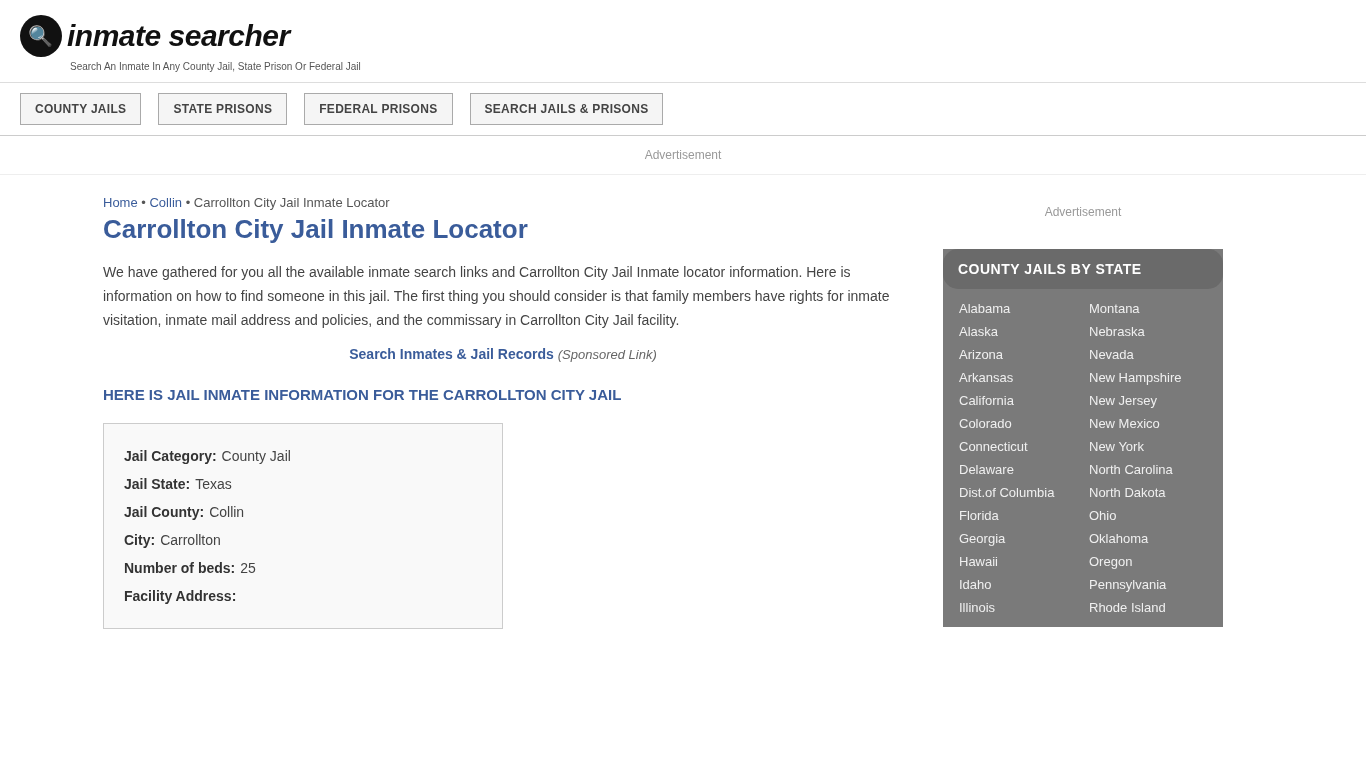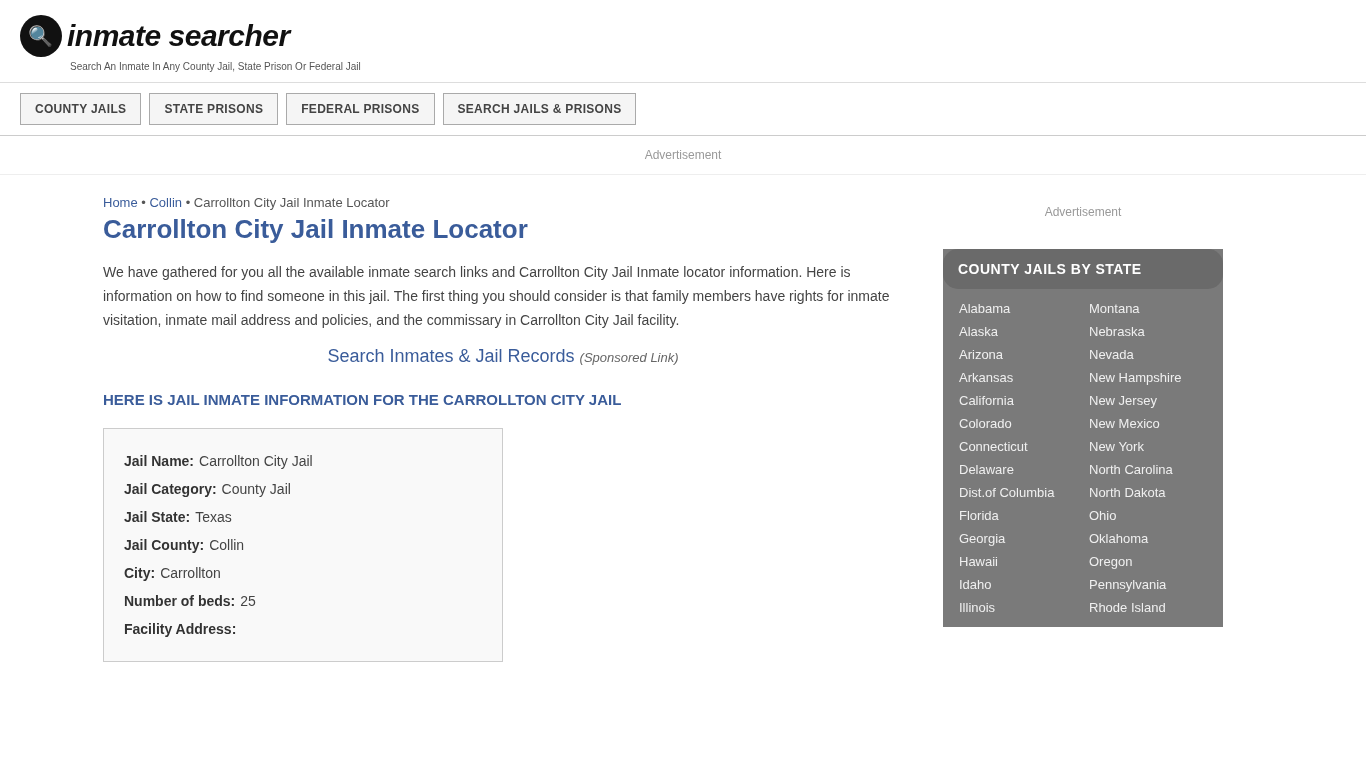--- a/index.html
+++ b/index.html
@@ -11,21 +11,21 @@
     #logo-icon {
       width: 42px; height: 42px; border-radius: 50%; background: #111;
       display: flex; align-items: center; justify-content: center;
       color: white; font-size: 20px; font-weight: bold; flex-shrink: 0;
     }
     #logo-text { font-size: 30px; font-weight: bold; color: #111; letter-spacing: -0.5px; }
     #logo-text span { font-style: italic; }
     #tagline { font-size: 10px; color: #555; margin-top: 4px; margin-left: 50px; }
 
     
-    #nav { padding: 10px 20px; border-bottom: 1px solid #ccc; display: flex; gap: 8px; }
+    #nav { padding: 10px 20px; border-bottom: 1px solid #ccc; display: flex; gap: 17px; }
     .nav-btn {
       padding: 8px 14px; border: 1px solid #aaa; background: #f5f5f5;
       cursor: pointer; font-size: 12px; font-weight: bold; color: #444;
       letter-spacing: 0.3px; text-transform: uppercase;
     }
 
     
     #ad-banner { text-align: center; padding: 12px; font-size: 12px; color: #999; border-bottom: 1px solid #eee; }
 
     
@@ -40,21 +40,21 @@
     #breadcrumb span { color: #555; }
 
     
     #page-title { font-size: 26px; color: #3a5c9a; font-weight: bold; margin-bottom: 16px; }
 
     
     #description { font-size: 14px; line-height: 1.7; color: #444; margin-bottom: 14px; }
 
     
     #sponsored-link { text-align: center; margin-bottom: 24px; }
-    #sponsored-link a { color: #3a5c9a; font-weight: normal; text-decoration: none; font-size: 18px; }
+    #sponsored-link a { color: #3a5c9a; font-weight: bold; text-decoration: none; font-size: 14px; }
     #sponsored-link .sponsored-tag { color: #666; font-style: italic; font-size: 13px; }
 
     
     #section-heading { font-size: 15px; font-weight: bold; color: #3a5c9a; text-transform: uppercase; margin-bottom: 20px; }
 
     
     #info-box {
       border: 1px solid #ccc; background: #f9f9f9; padding: 18px 20px;
       max-width: 400px; font-size: 14px; line-height: 2;
     }
@@ -126,24 +126,20 @@
     <div id="sponsored-link">
       <a href="#">
         <span>Search Inmates &amp; Jail Records</span>
       </a>
       <span class="sponsored-tag">(Sponsored Link)</span>
     </div>
 
     <h2 id="section-heading">HERE IS JAIL INMATE INFORMATION FOR THE CARROLLTON CITY JAIL</h2>
 
     <div id="info-box">
-      <div class="row">
-        <span class="label">Jail Name:</span>
-        <span class="value">Carrollton City Jail</span>
-      </div>
       <div class="row">
         <span class="label">Jail Category:</span>
         <span class="value">County Jail</span>
       </div>
       <div class="row">
         <span class="label">Jail State:</span>
         <span class="value">Texas</span>
       </div>
       <div class="row">
         <span class="label">Jail County:</span>

